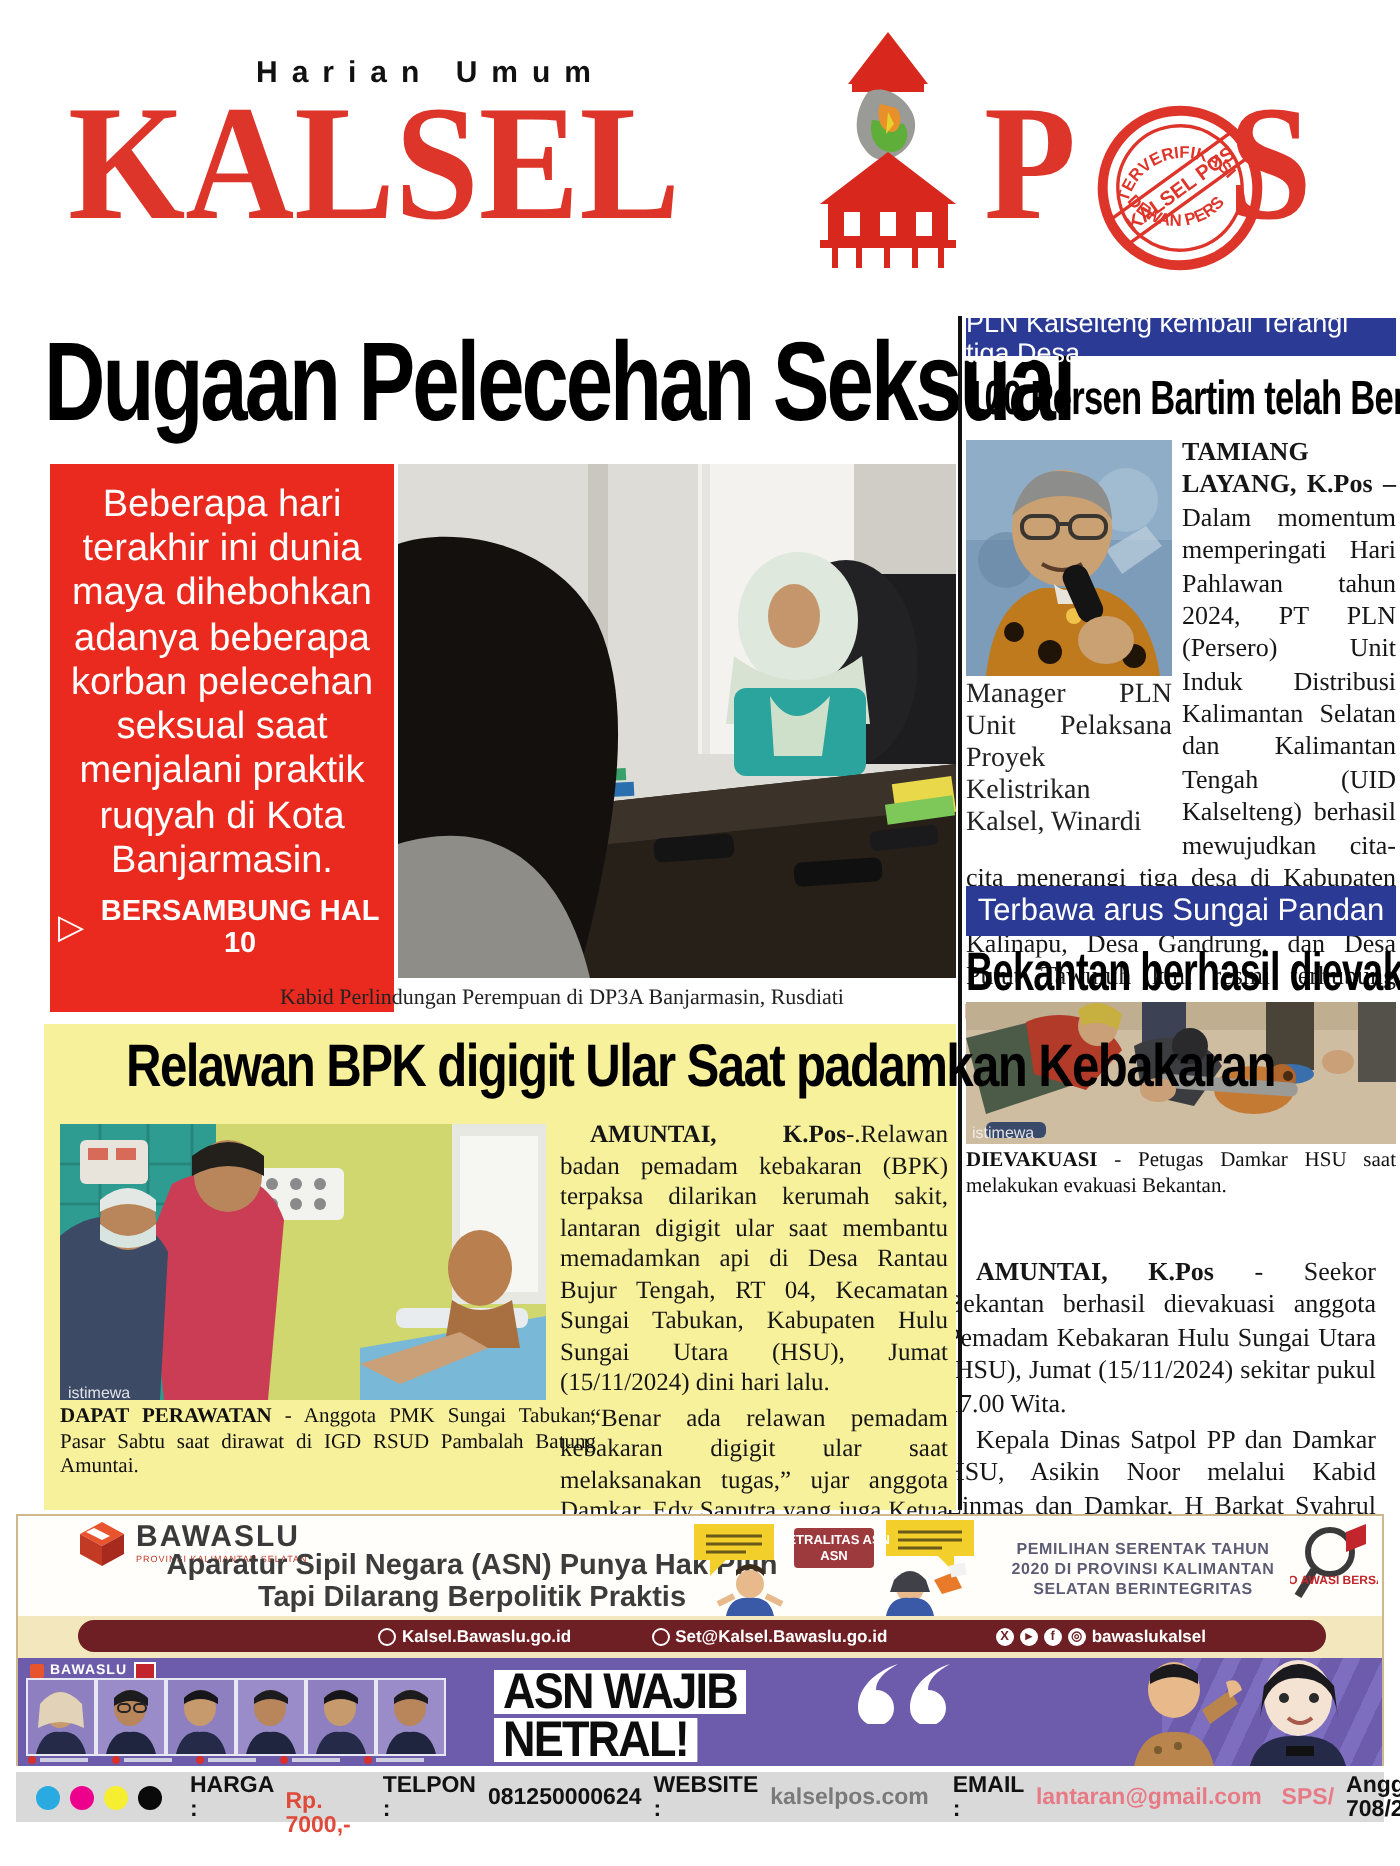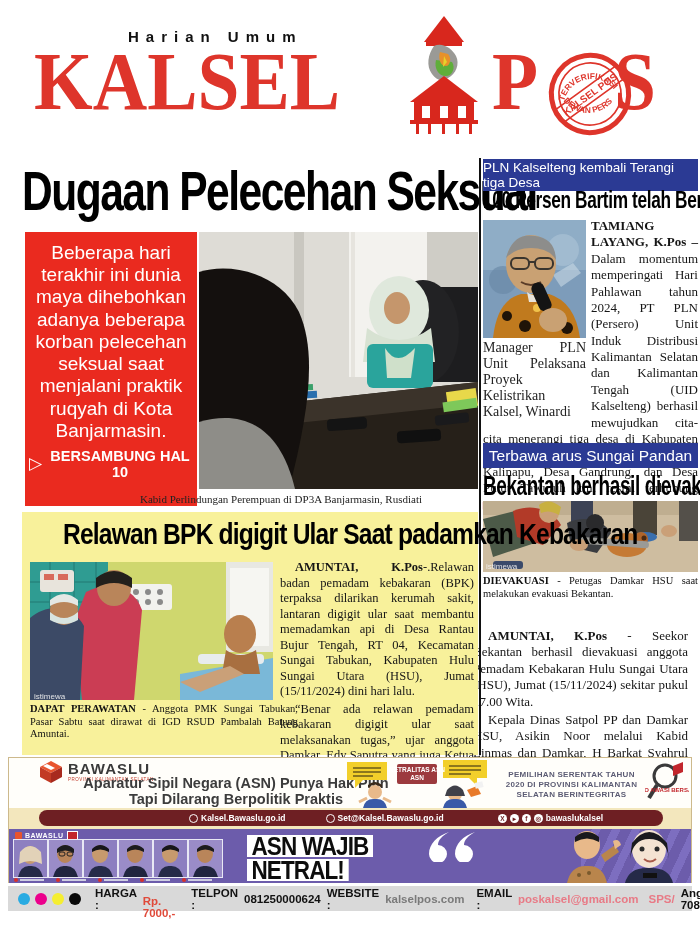--- a/index.html
+++ b/index.html
@@ -39,21 +39,21 @@
   .teaser-cont .tri{font-size:17px;line-height:1;}
   .teaser-cont .lbl{font-weight:bold;font-size:14.5px;}
   .lead-photo{left:199px;top:232px;width:279px;height:257px;}
   .lead-caption{left:140px;top:493px;width:340px;font-size:11px;color:#222;}
 
   .vdivider{left:479px;top:158px;width:2px;height:597px;background:#111;}
 
   
   .kicker{background:#2b3a94;color:#fff;font-family:"Liberation Sans",sans-serif;
           display:flex;align-items:center;justify-content:center;}
-  .kicker1{left:483px;top:159px;width:215px;height:32px;font-size:13.5px;}
+  .kicker1{left:483px;top:159px;width:215px;height:19px;font-size:13.5px;}
   .kicker2{left:483px;top:443px;width:215px;height:25px;font-size:15.5px;}
   .rc-headline{font-family:"Liberation Sans",sans-serif;font-weight:bold;color:#000;
                transform-origin:left top;white-space:nowrap;}
   .rc-h1{left:483px;top:186px;font-size:24px;transform:scaleX(.72);letter-spacing:-.5px;}
   .rc-h2{left:483px;top:471px;font-size:27px;transform:scaleX(.70);letter-spacing:-.5px;}
   .rc-body{font-size:13px;line-height:1.26;text-align:justify;color:#161616;}
   .body1{left:483px;top:218px;width:215px;height:222px;}
   .pln-float{float:left;width:103px;margin:2px 5px 2px 0;}
   .pln-photo{width:103px;height:118px;display:block;}
   .pln-caption{font-size:14px;line-height:1.15;text-align:justify;color:#222;margin-top:2px;}
@@ -532,18 +532,18 @@
       <i class="c-y"></i>
       <i class="c-k"></i>
     </span>
     <span>HARGA :</span>
     <span class="red-val">Rp. 7000,-</span>
     <span style="margin-left:10px;">TELPON :</span>
     <span>081250000624</span>
     <span>WEBSITE :</span>
     <span class="gray-val">kalselpos.com</span>
     <span style="margin-left:6px;">EMAIL :</span>
-    <span class="pink-val">poskalsel@gmail.com</span>
+    <span class="pink-val">lantaran@gmail.com</span>
     <span class="sps-mark" style="margin-left:4px;"><span>SPS</span><span>/</span></span>
     <span>Anggota SPS 708/2015/A/2022</span>
   </div>
 
 </div>
 
 </body></html>

